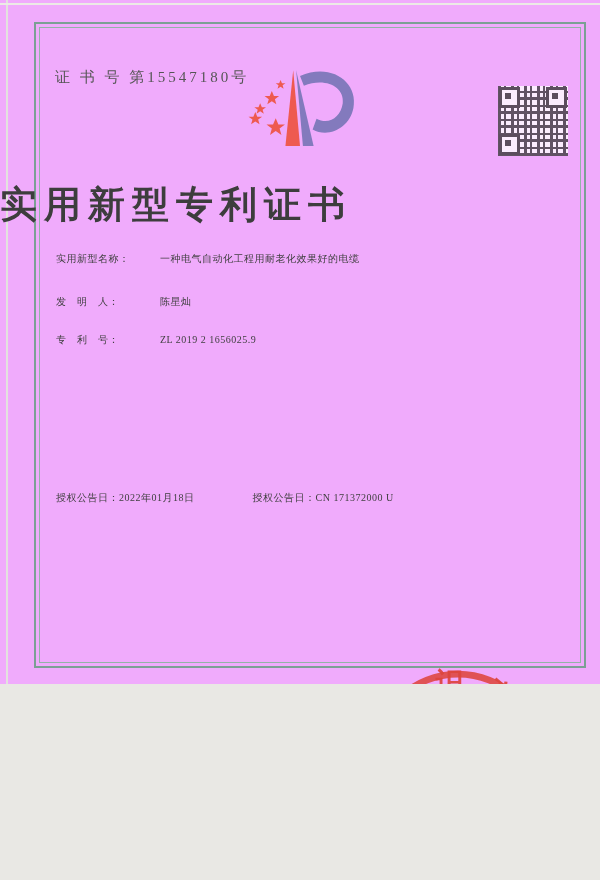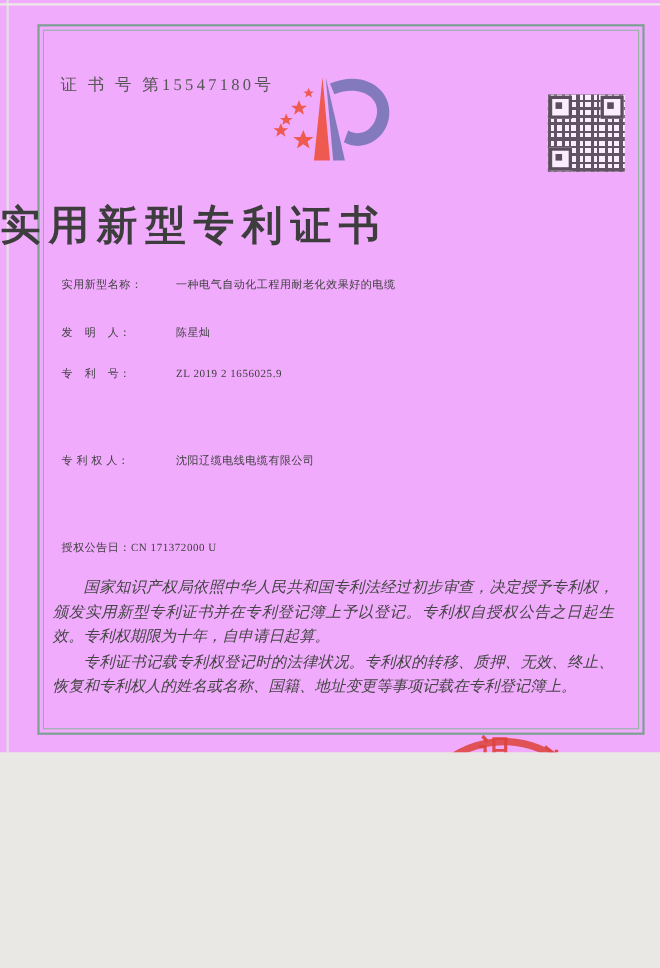--- a/index.html
+++ b/index.html
@@ -97,31 +97,25 @@
 
   <div class="field-row r0">
     <span class="lbl">实用新型名称：</span><span>一种电气自动化工程用耐老化效果好的电缆</span>
   </div>
   <div class="field-row r1">
     <span class="lbl">发　明　人：</span><span>陈星灿</span>
   </div>
   <div class="field-row r2">
     <span class="lbl">专　利　号：</span><span>ZL 2019 2 1656025.9</span>
   </div>
-  <div class="field-row r4">
-    <span class="lbl">专 利 权 人：</span><span>沈阳辽缆电线电缆有限公司</span>
-  </div>
   <div class="field-row grant-row">
+    <span><span>授权公告日：</span><span>2022年01月18日</span></span>
     <span><span>授权公告日：</span><span>CN 171372000 U</span></span>
   </div>
 
-  <div class="paras">
-    <p>国家知识产权局依照中华人民共和国专利法经过初步审查，决定授予专利权，颁发实用新型专利证书并在专利登记簿上予以登记。专利权自授权公告之日起生效。专利权期限为十年，自申请日起算。</p>
-    <p>专利证书记载专利权登记时的法律状况。专利权的转移、质押、无效、终止、恢复和专利权人的姓名或名称、国籍、地址变更等事项记载在专利登记簿上。</p>
-  </div>
 
   <div class="barcode"></div>
 
 
   <div class="sig">
     <svg width="190" height="88" viewBox="0 0 190 88" fill="none" stroke="#2a2a2a" stroke-width="3" stroke-linecap="round">
       <path d="M36,12 C30,30 27,54 34,72"></path>
       <path d="M16,34 C24,18 48,20 46,36 C44,52 24,56 19,44"></path>
       <path d="M86,28 C82,38 77,44 84,47 C91,50 88,58 79,62"></path>
       <path d="M118,38 C133,20 160,16 180,26"></path>

